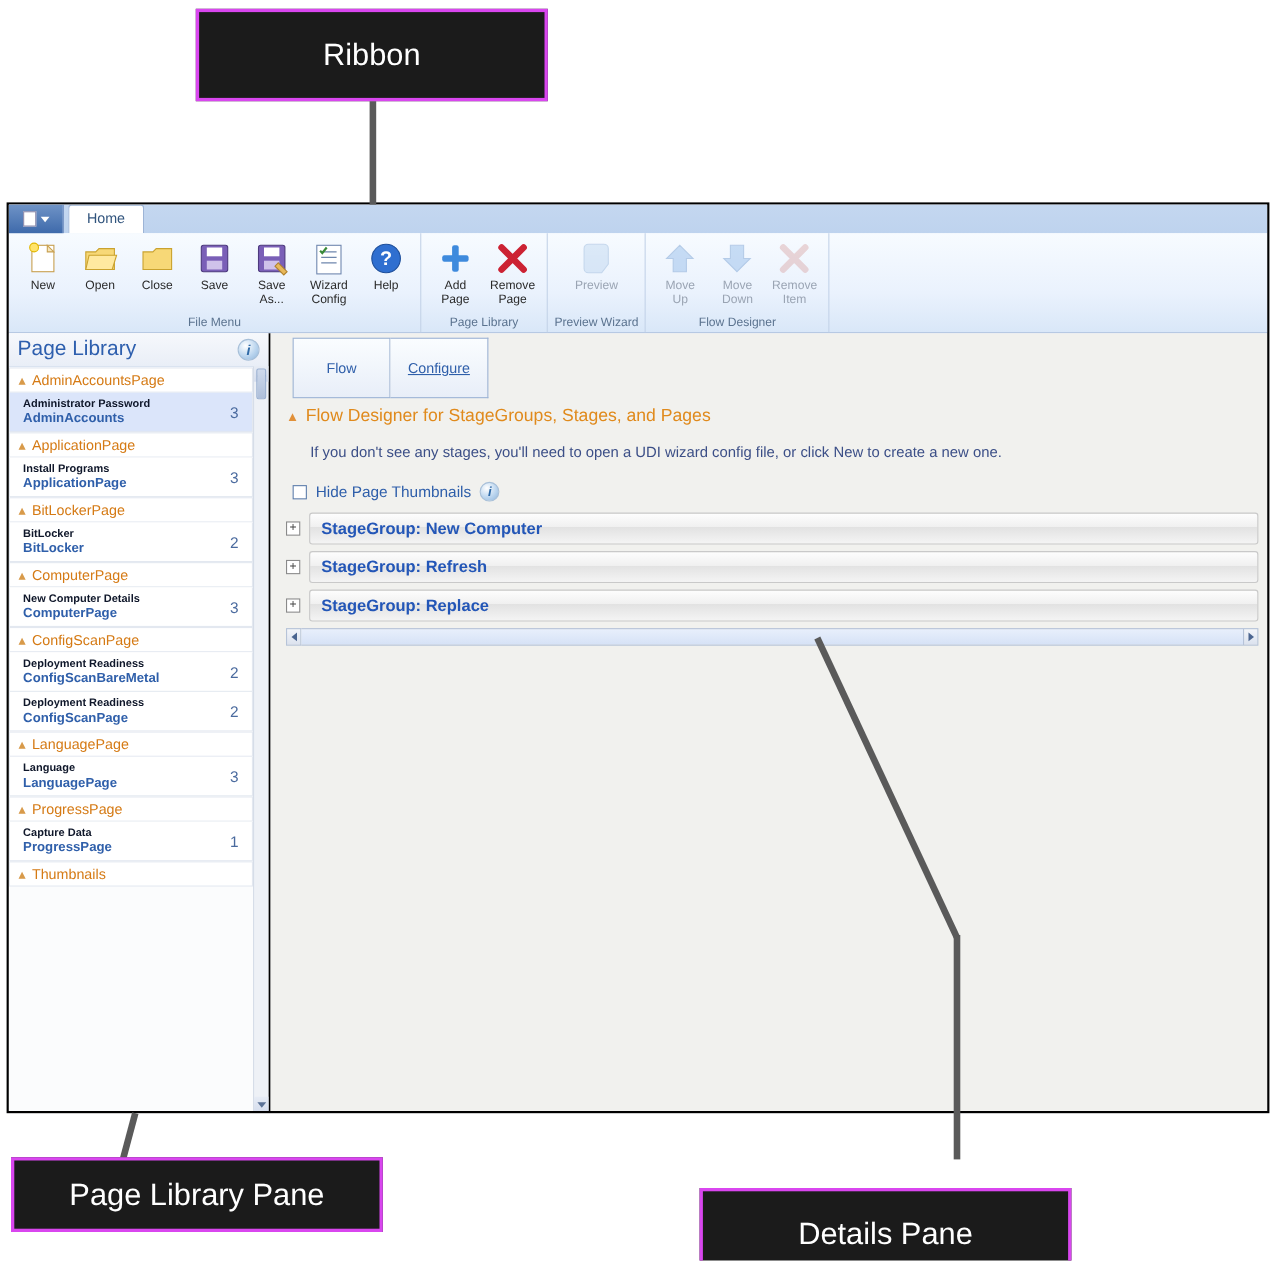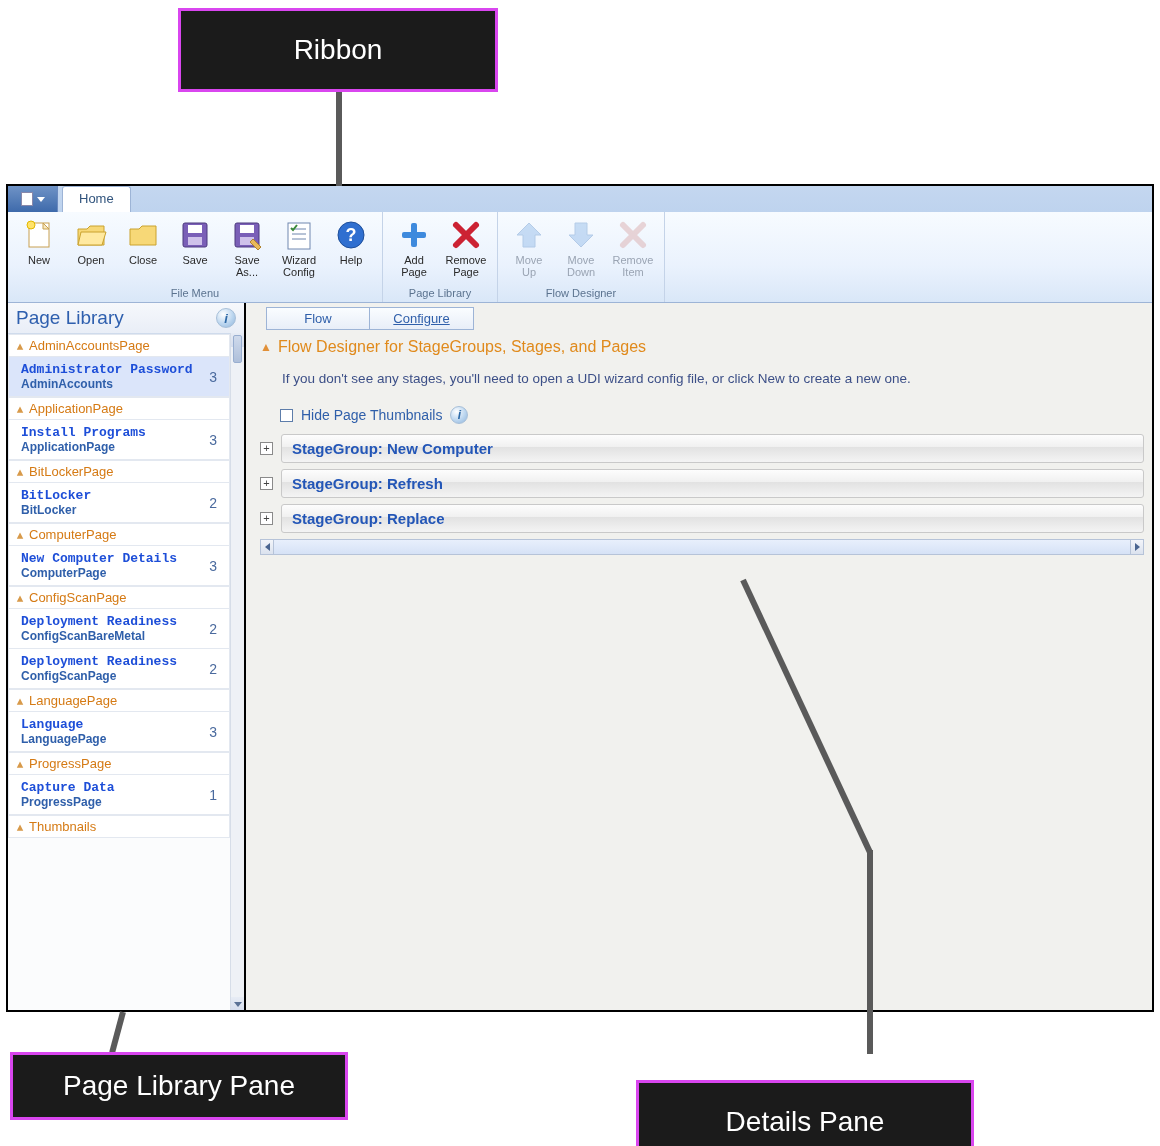--- a/index.html
+++ b/index.html
@@ -177,65 +177,65 @@
   .lib-item {
     border: 1px solid #e3e8f0;
     border-top: none;
     padding: 5px 8px 5px 12px;
     display: flex;
     justify-content: space-between;
     align-items: center;
     background: #fff;
   }
   .lib-item.selected { background: #dbe5fa; }
-  .lib-item .txt .t1 { color: #1d4ed8; font-weight: bold; font-size: 13px; font-family: Liberation Mono, monospace; }
+  .lib-item .txt .t1 { color: #0f172a; font-weight: bold; font-size: 10px; }
   .lib-item .txt .t2 { color: #2f5faa; font-size: 12px; font-weight: bold; }
   .lib-item .count { color: #4a6a9e; font-size: 14px; padding-right: 4px; }
 
   
   .details {
     flex: 1;
     background: #f1f1ee;
     padding: 0;
     position: relative;
   }
   .detail-tabs {
     display: flex;
     gap: 0;
     margin: 4px 0 8px 20px;
   }
   .detail-tab {
-    width: 104px;
+    width: 89px;
     text-align: center;
     font-size: 13px;
     color: #2f5faa;
     background: linear-gradient(#fafdff,#e8eef8);
     border: 1px solid #9db4d6;
-    padding: 3px 0;
+    padding: 19px 0;
   }
   .detail-tab + .detail-tab { border-left: none; text-decoration: underline; }
   .flow-panel {
     margin: 0 8px 0 14px;
   }
   .flow-title-row { display:flex; align-items:center; gap:6px; }
   .flow-title-row .chev { color: #e19038; font-size: 12px; }
   .flow-title {
     color: #e08a1c;
     font-size: 16px;
     font-weight: 400;
   }
   .flow-desc {
     color: #3c4f87;
     font-size: 13.5px;
     margin: 8px 0 0 22px;
     max-width: 760px;
     line-height: 1.35;
   }
   .hide-thumb-row {
-    display:flex; align-items:center; gap:8px; margin: 18px 0 10px 20px;
+    display:flex; align-items:center; gap:8px; margin: 18px 0 10px 6px;
     color:#2f5faa; font-size:14px;
   }
   .hide-thumb-row .cb { width:13px;height:13px;border:1px solid #5d7daa;background:#fff; }
   .stagegroup-row {
     display:flex; align-items:center; gap:8px; margin: 6px 0;
   }
   .stagegroup-row .expander {
     width:13px;height:13px;border:1px solid #8a8a8a;background:#fff;
     display:flex;align-items:center;justify-content:center;
     font-size:11px;color:#444;line-height:1;
@@ -387,20 +387,33 @@
                   <path d="M6 6 L26 26 M26 6 L6 26" stroke="#c23" stroke-width="6" stroke-linecap="round"></path>
                 </svg>
             </span>
             <span class="lbl">Remove
 Page</span>
           </div>
         </div>
         <div class="ribbon-group-label">Page Library</div>
       </div>
 
+      <div class="ribbon-group">
+        <div class="ribbon-group-items">
+          <div class="rbtn disabled" style="width:66px">
+            <span class="ico">
+              <svg width="34" height="34">
+                  <path d="M10 4 h14 a4 4 0 0 1 4 4 v14 l-6 8 h-12 a4 4 0 0 1 -4 -4 v-18 a4 4 0 0 1 4 -4 z" fill="#bcd4ef" stroke="#8fb1d7"></path>
+                </svg>
+            </span>
+            <span class="lbl">Preview</span>
+          </div>
+        </div>
+        <div class="ribbon-group-label">Preview Wizard</div>
+      </div>
 
       <div class="ribbon-group">
         <div class="ribbon-group-items">
           <div class="rbtn disabled">
             <span class="ico">
               <svg width="32" height="32">
                   <path d="M16 4 L28 16 L22 16 L22 28 L10 28 L10 16 L4 16 Z" fill="#8fb9e8" stroke="#6b97cd"></path>
                 </svg>
             </span>
             <span class="lbl">Move

